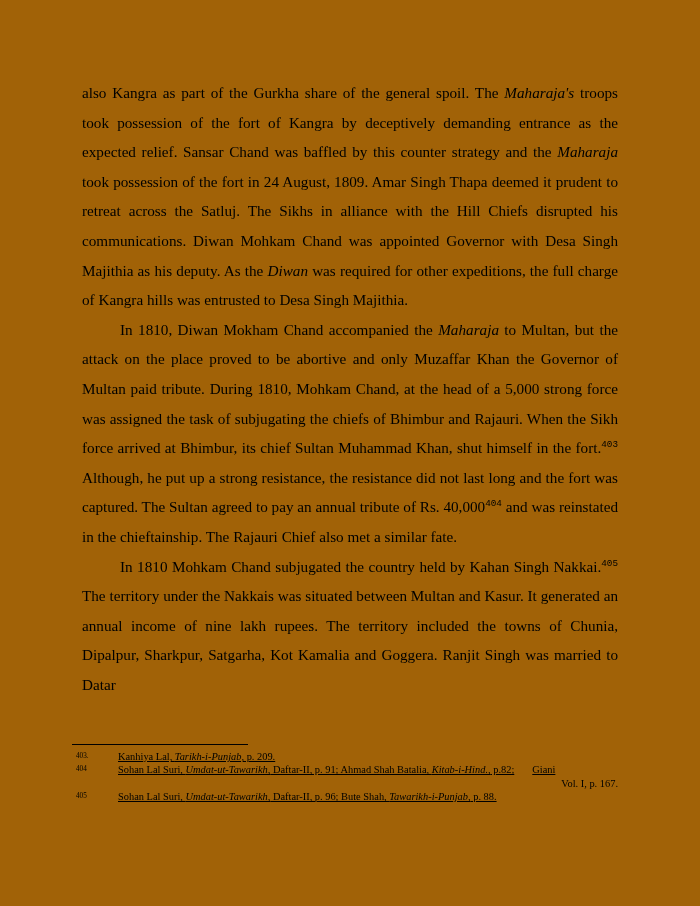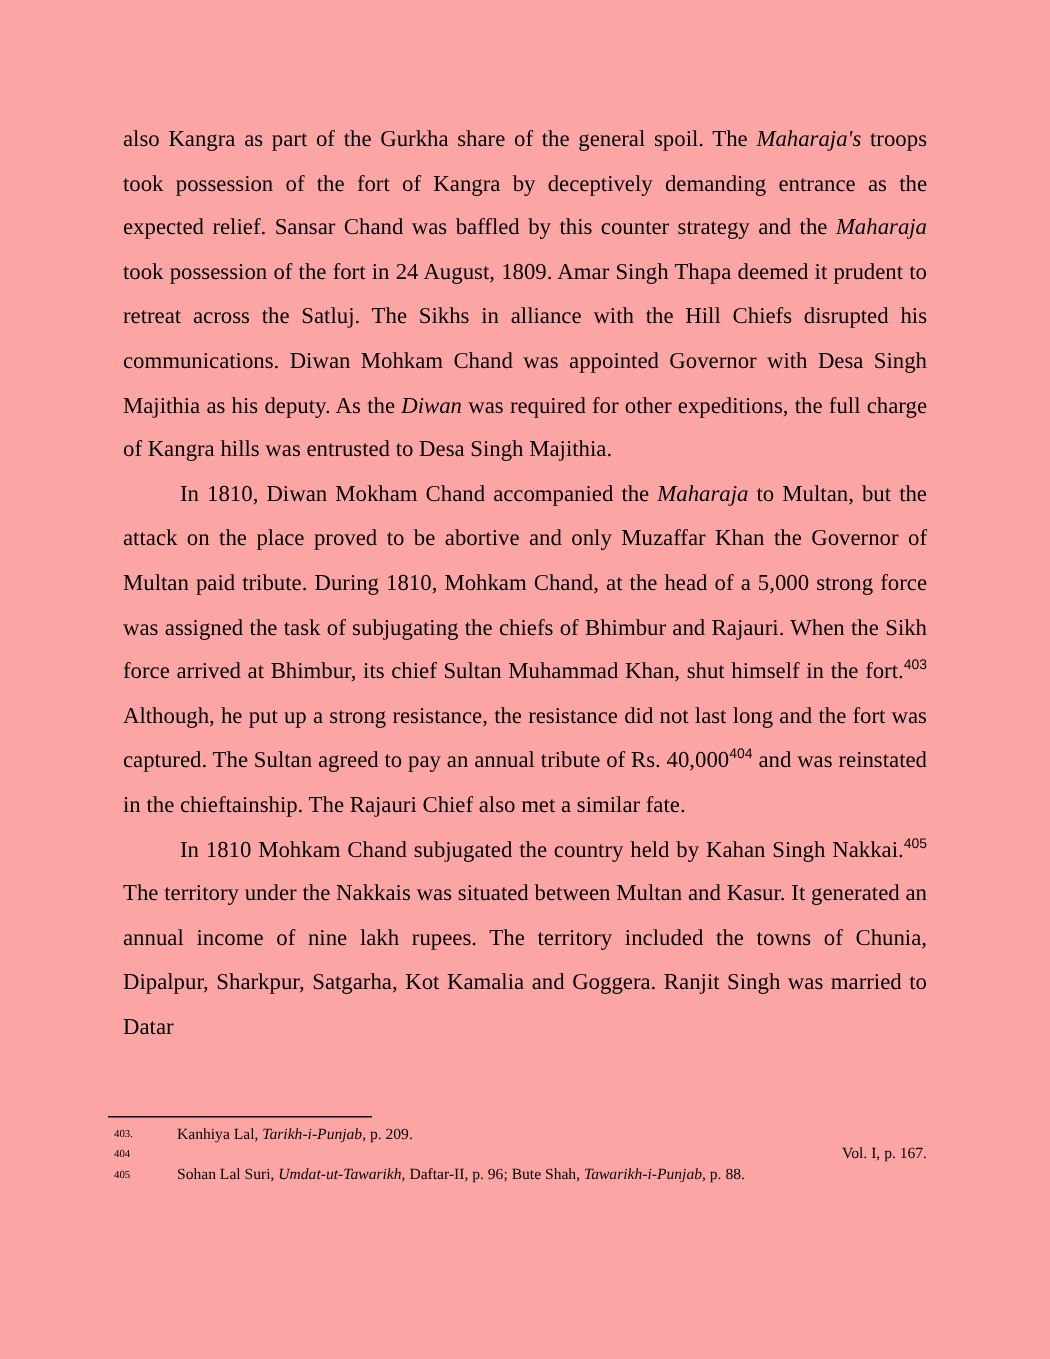--- a/index.html
+++ b/index.html
@@ -15,21 +15,21 @@
     color: #000000;
     overflow: hidden;
   }
 
   .page {
     position: relative;
     width: 700px;
     height: 906px;
     box-sizing: border-box;
     padding: 0;
-    background: #fca5a5;
+    background: #a16207;
   }
 
   
   .body-column {
     position: absolute;
     left: 82px;
     top: 78px;
     width: 536px;
   }
 
@@ -48,21 +48,21 @@
 
   .para i,
   .fn-text i {
     font-style: italic;
   }
 
   sup.fn-ref {
     font-size: 9.3px;
     line-height: 0;
     vertical-align: 0.62em;
-    font-family: Liberation Sans, sans-serif;
+    font-family: Liberation Mono, monospace;
   }
 
   
   .footnotes {
     position: absolute;
     left: 72px;
     top: 744px;
     width: 546px;
   }
 
@@ -89,20 +89,21 @@
     font-size: 7.2px;
     line-height: 12px;
     width: 30px;
   }
 
   .fn-text {
     display: block;
     padding-left: 46px;
     text-align: justify;
     text-justify: inter-word;
+    text-decoration: underline;
   }
 
   
   .fn-item.wide .fn-text {
     padding-left: 46px;
   }
   .fn-cont {
     display: block;
     font-size: 10.4px;
     line-height: 13.4px;
@@ -135,20 +136,21 @@
 
   <div class="footnotes">
     <div class="fn-rule"></div>
     <div>
         <div class="fn-item">
           <span class="fn-marker">403.</span>
           <span class="fn-text">Kanhiya Lal, <i>Tarikh-i-Punjab,</i> p. 209.</span>
         </div>
         <div class="fn-item wide">
           <span class="fn-marker">404</span>
+          <span class="fn-text">Sohan Lal Suri, <i>Umdat-ut-Tawarikh,</i> Daftar-II, p. 91; Ahmad Shah Batalia, <i>Kitab-i-Hind.,</i> p.82;<span class="gap-wide"></span>Giani</span>
           <span class="fn-cont indent">Vol. I, p. 167.</span>
         </div>
         <div class="fn-item">
           <span class="fn-marker">405</span>
           <span class="fn-text">Sohan Lal Suri, <i>Umdat-ut-Tawarikh,</i> Daftar-II, p. 96; Bute Shah, <i>Tawarikh-i-Punjab,</i> p. 88.</span>
         </div>
       </div>
   </div>
 
 </div>

